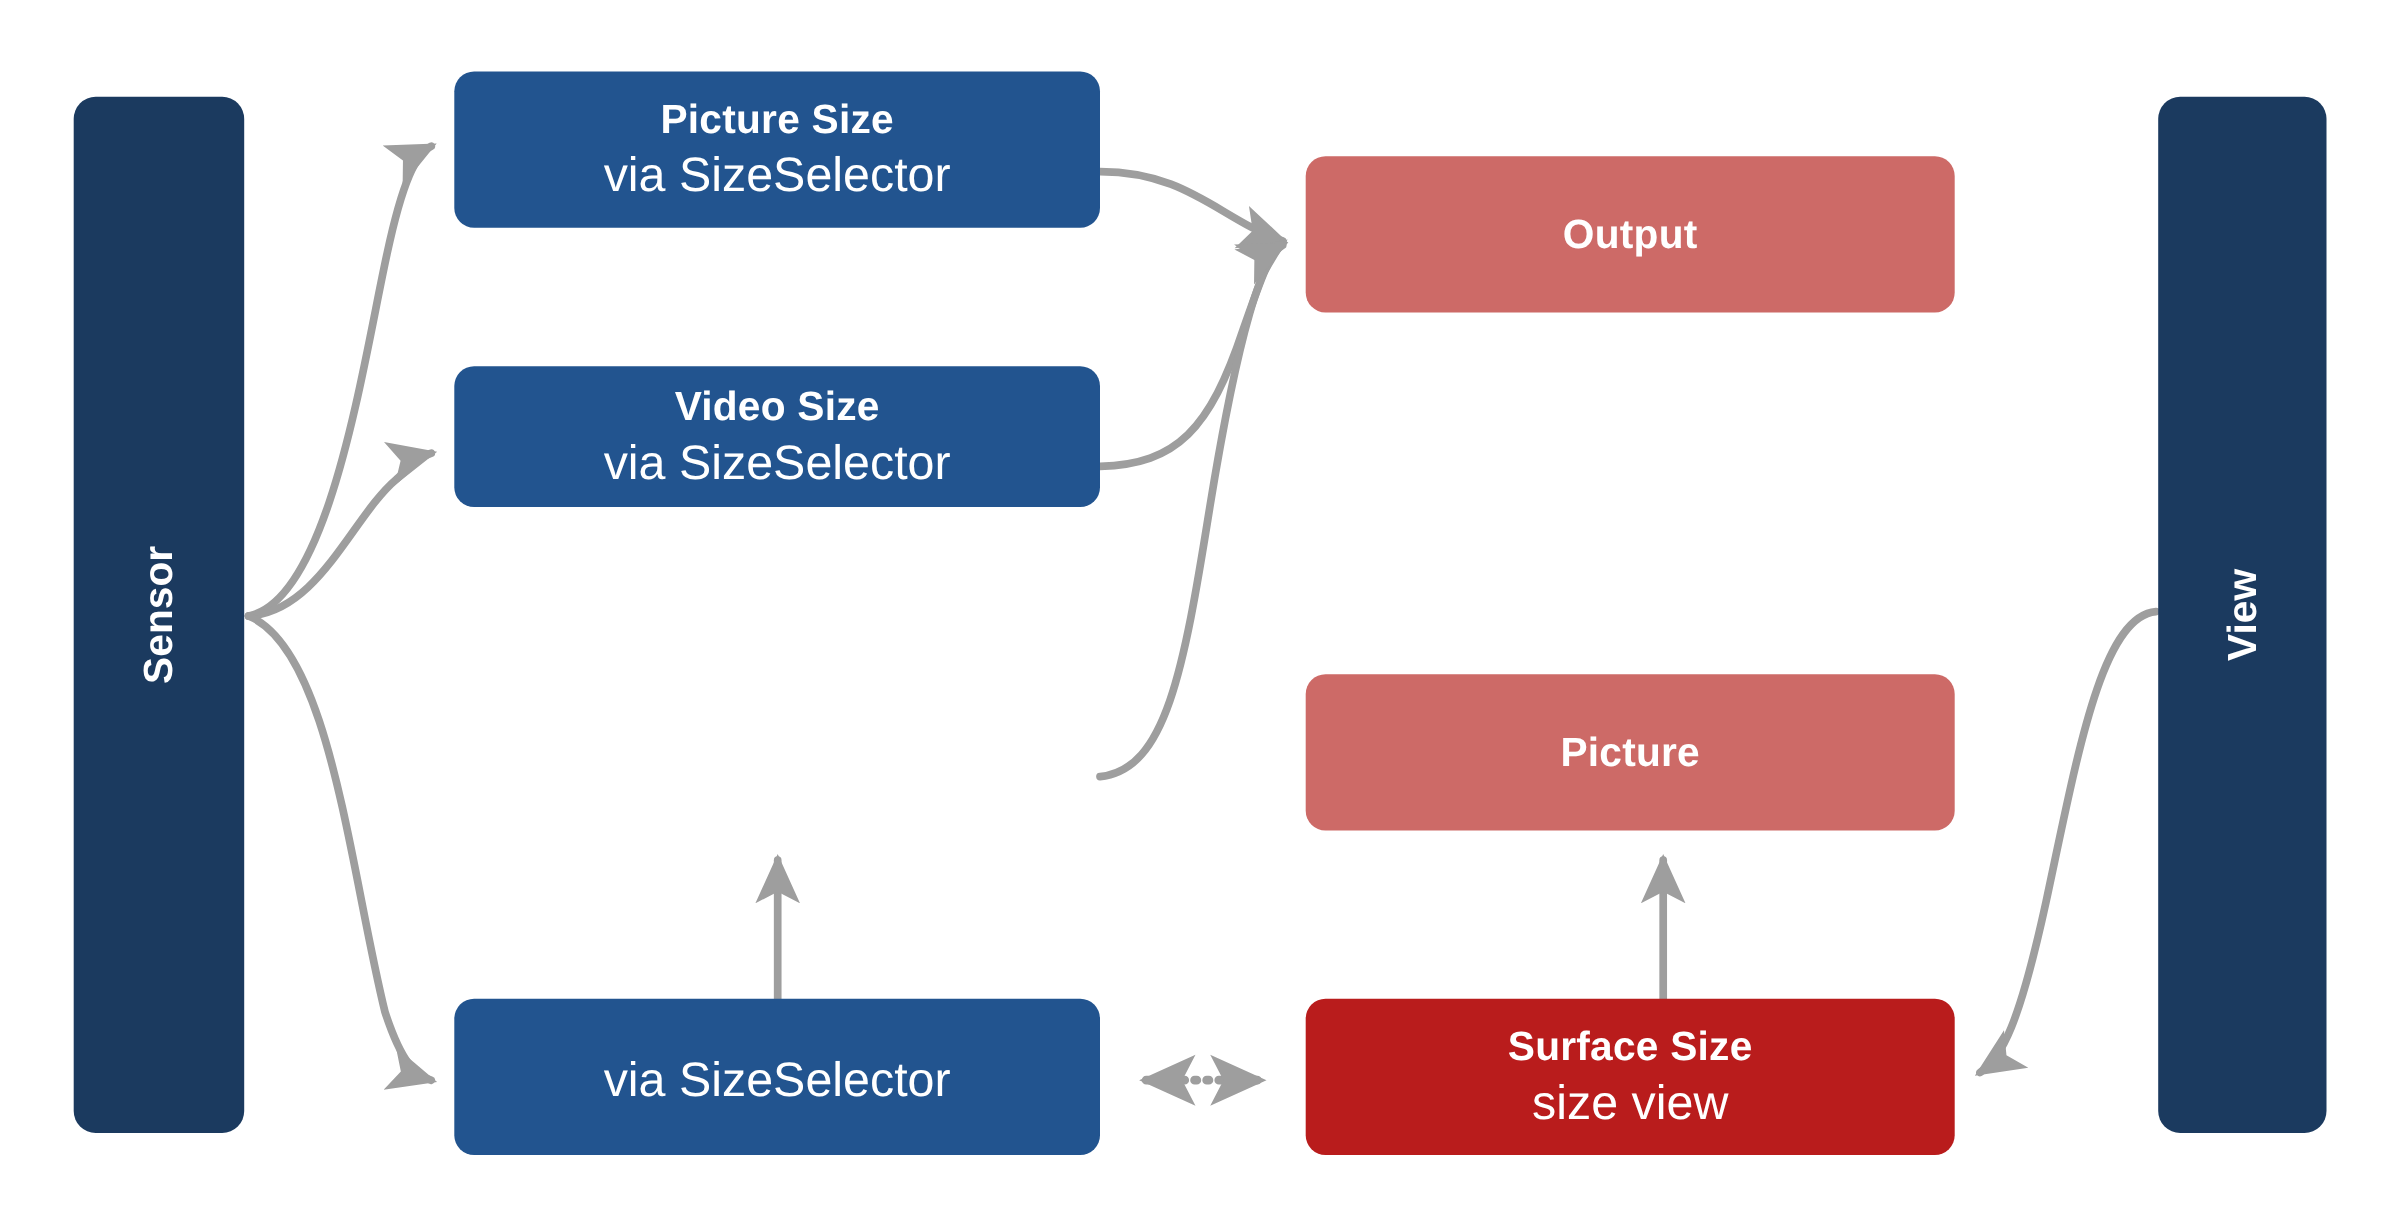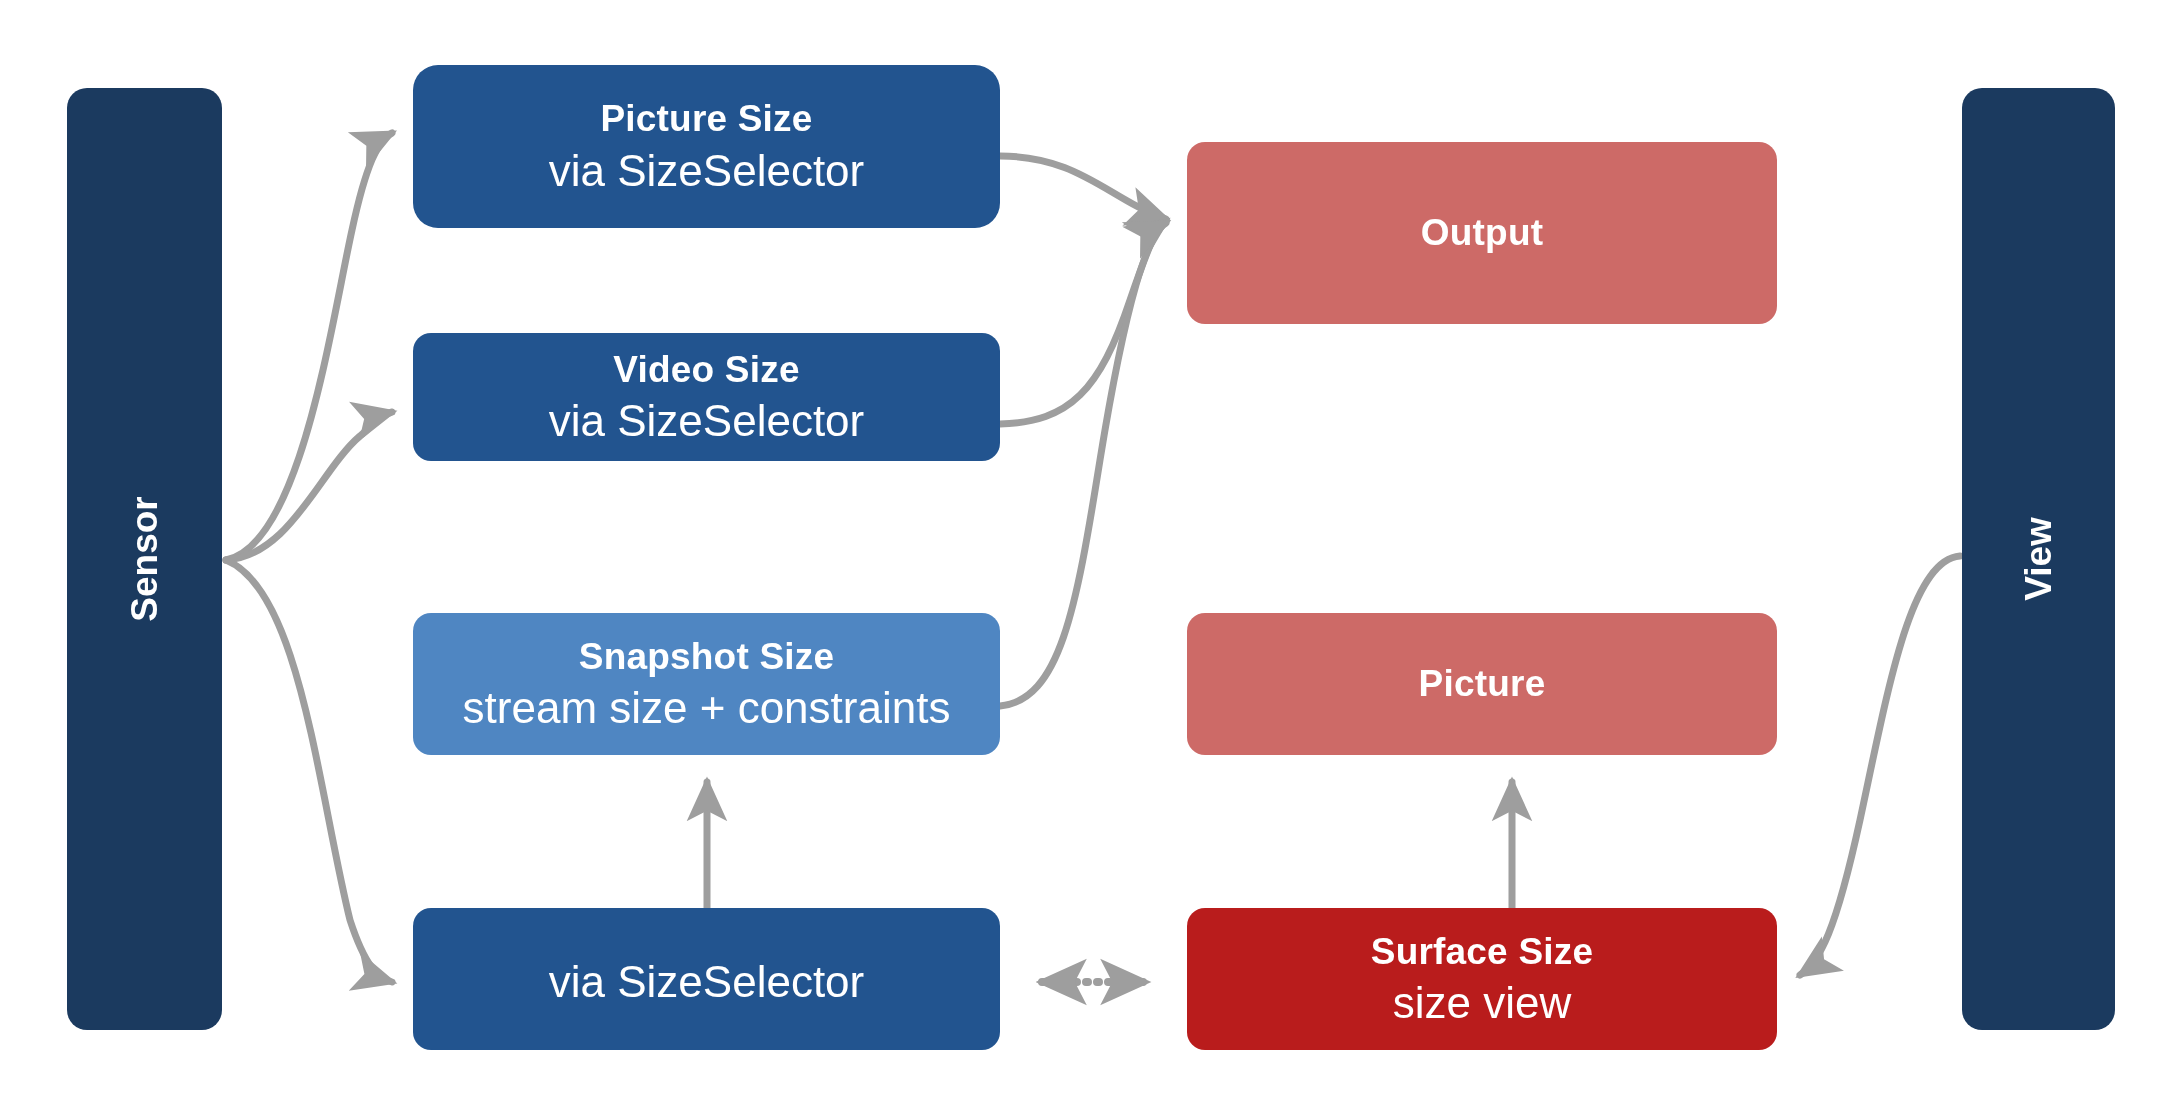--- a/index.html
+++ b/index.html
@@ -103,40 +103,36 @@
   </svg>
 
   <div class="lane" style="left:67px; top:88px; width:155px; height:942px; background:#1b3a5f;">
     <span class="lane-label">Sensor</span>
   </div>
 
   <div class="lane" style="left:1962px; top:88px; width:153px; height:942px; background:#1b3a5f;">
     <span class="lane-label">View</span>
   </div>
 
-  <div class="node" style="left:413px; top:65px; width:587px; height:163px; background:#22548f;border-radius:25px;">
+  <div class="node" style="left:413px; top:65px; width:587px; height:142px; background:#22548f;">
     <div class="title">Picture Size</div>
     <div class="subtitle">via SizeSelector</div>
   </div>
 
   <div class="node" style="left:413px; top:333px; width:587px; height:128px; background:#22548f;">
     <div class="title">Video Size</div>
     <div class="subtitle">via SizeSelector</div>
   </div>
 
-  <div class="node" style="left:413px; top:613px; width:587px; height:142px; background:#4f86c2;">
-    <div class="title">Snapshot Size</div>
-    <div class="subtitle">stream size + constraints</div>
-  </div>
 
   <div class="node" style="left:413px; top:908px; width:587px; height:142px; background:#22548f;">
     <div class="subtitle">via SizeSelector</div>
   </div>
 
-  <div class="node" style="left:1187px; top:142px; width:590px; height:182px; background:#cd6a67;">
+  <div class="node" style="left:1187px; top:142px; width:590px; height:142px; background:#cd6a67;">
     <div class="title">Output</div>
   </div>
 
   <div class="node" style="left:1187px; top:613px; width:590px; height:142px; background:#cd6a67;">
     <div class="title">Picture</div>
   </div>
 
   <div class="node" style="left:1187px; top:908px; width:590px; height:142px; background:#b91c1c;">
     <div class="title">Surface Size</div>
     <div class="subtitle">size view</div>

